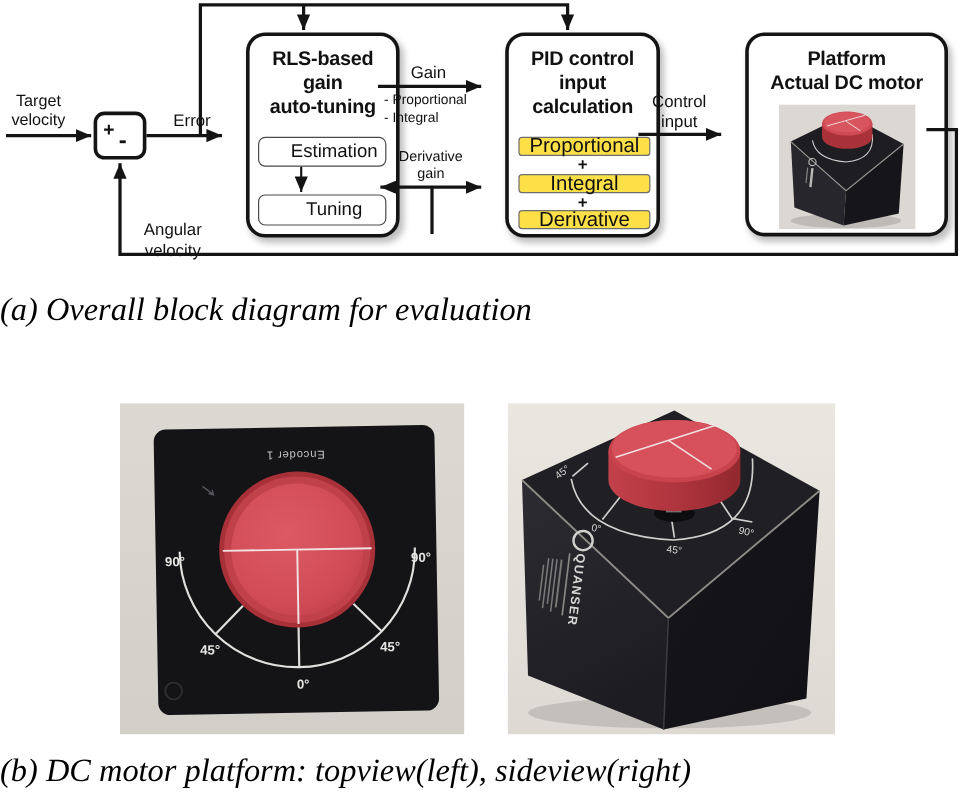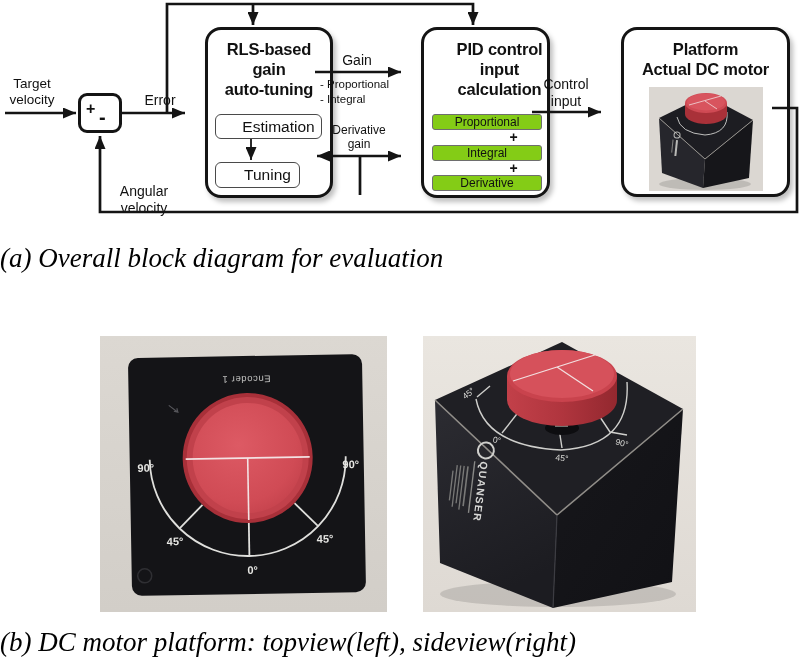--- a/index.html
+++ b/index.html
@@ -9,22 +9,22 @@
   }
   html,body{margin:0;padding:0;background:#ffffff;}
   .fig{position:relative;width:800px;height:669px;background:#fff;
        font-family:"Liberation Sans","DejaVu Sans",sans-serif;color:#111;overflow:hidden;}
   .wires{position:absolute;left:0;top:0;width:800px;height:230px;z-index:5;pointer-events:none;}
   .block{position:absolute;background:#fff;border:3.5px solid var(--wire);border-radius:16px;
          box-shadow:3px 4px 5px rgba(0,0,0,.25);box-sizing:border-box;z-index:2;margin-left:18px;}
   .btitle{font-weight:700;font-size:16.5px;line-height:20px;text-align:center;margin-top:9px;letter-spacing:-0.2px;}
   .subbox{position:absolute;border:1.5px solid #4a4a4a;border-radius:6px;background:#fff;
           display:flex;align-items:center;justify-content:center;font-size:15.5px;box-sizing:border-box;padding-left:20px;}
-  .pbox{position:absolute;border:1.3px solid #6e6e6e;border-radius:3px;background:#84cc16;
-        display:flex;align-items:center;justify-content:center;font-size:12px;box-sizing:border-box;}
+  .pbox{position:absolute;border:1.3px solid #6e6e6e;border-radius:3px;background:#fde047;
+        display:flex;align-items:center;justify-content:center;font-size:17px;box-sizing:border-box;}
   .plus{position:absolute;font-weight:700;font-size:14px;width:100%;text-align:center;line-height:12px;}
   .sum{position:absolute;left:78px;top:93px;width:44px;height:40px;border:3.5px solid var(--wire);
        border-radius:9px;background:#fff;box-sizing:border-box;z-index:2;}
   .sum .p{position:absolute;left:5px;top:4px;font-size:16px;font-weight:700;}
   .sum .m{position:absolute;left:18px;top:10px;font-size:20px;font-weight:700;}
   .lab{position:absolute;text-align:center;z-index:3;}
   .lab div{white-space:nowrap;}
   .caption{position:absolute;width:100%;text-align:left;
            font-family:"Liberation Serif","DejaVu Serif",serif;font-size:27px;color:#000;font-style:italic;}
   .photo{position:absolute;z-index:1;}
@@ -59,24 +59,24 @@
     <span class="m">-</span>
   </div>
 
   <div class="block" style="left:187px;top:27px;width:128px;height:171px;">
     <div class="btitle">
       <div>RLS-based</div>
       <div>gain</div>
       <div>auto-tuning</div>
     </div>
     <div class="subbox" style="left:7px;top:84px;width:107px;height:25px;">Estimation</div>
-    <div class="subbox" style="left:7px;top:132px;width:85px;height:26px;">Tuning</div>
-  </div>
-
-  <div class="block" style="left:403px;top:27px;width:129px;height:171px;padding-left:28px;">
+    <div class="subbox" style="left:7px;top:132px;width:107px;height:26px;">Tuning</div>
+  </div>
+
+  <div class="block" style="left:403px;top:27px;width:129px;height:171px;">
     <div class="btitle">
       <div>PID control</div>
       <div>input</div>
       <div>calculation</div>
     </div>
     <div class="pbox" style="left:8px;top:84px;width:110px;height:16px;">Proportional</div>
     <div class="plus" style="top:101px;">+</div>
     <div class="pbox" style="left:8px;top:115px;width:110px;height:16px;">Integral</div>
     <div class="plus" style="top:132px;">+</div>
     <div class="pbox" style="left:8px;top:145px;width:110px;height:16px;">Derivative</div>

